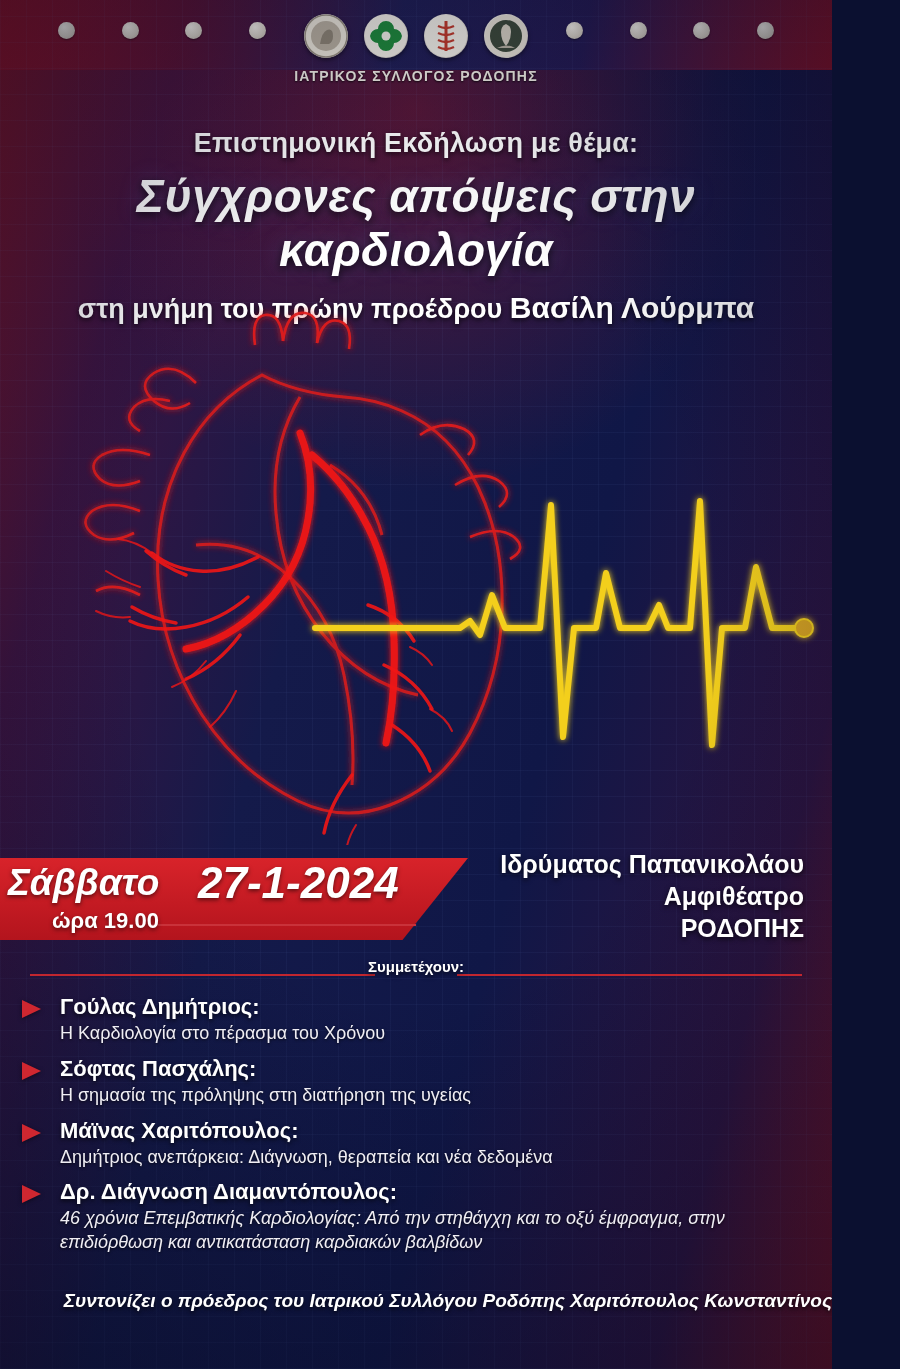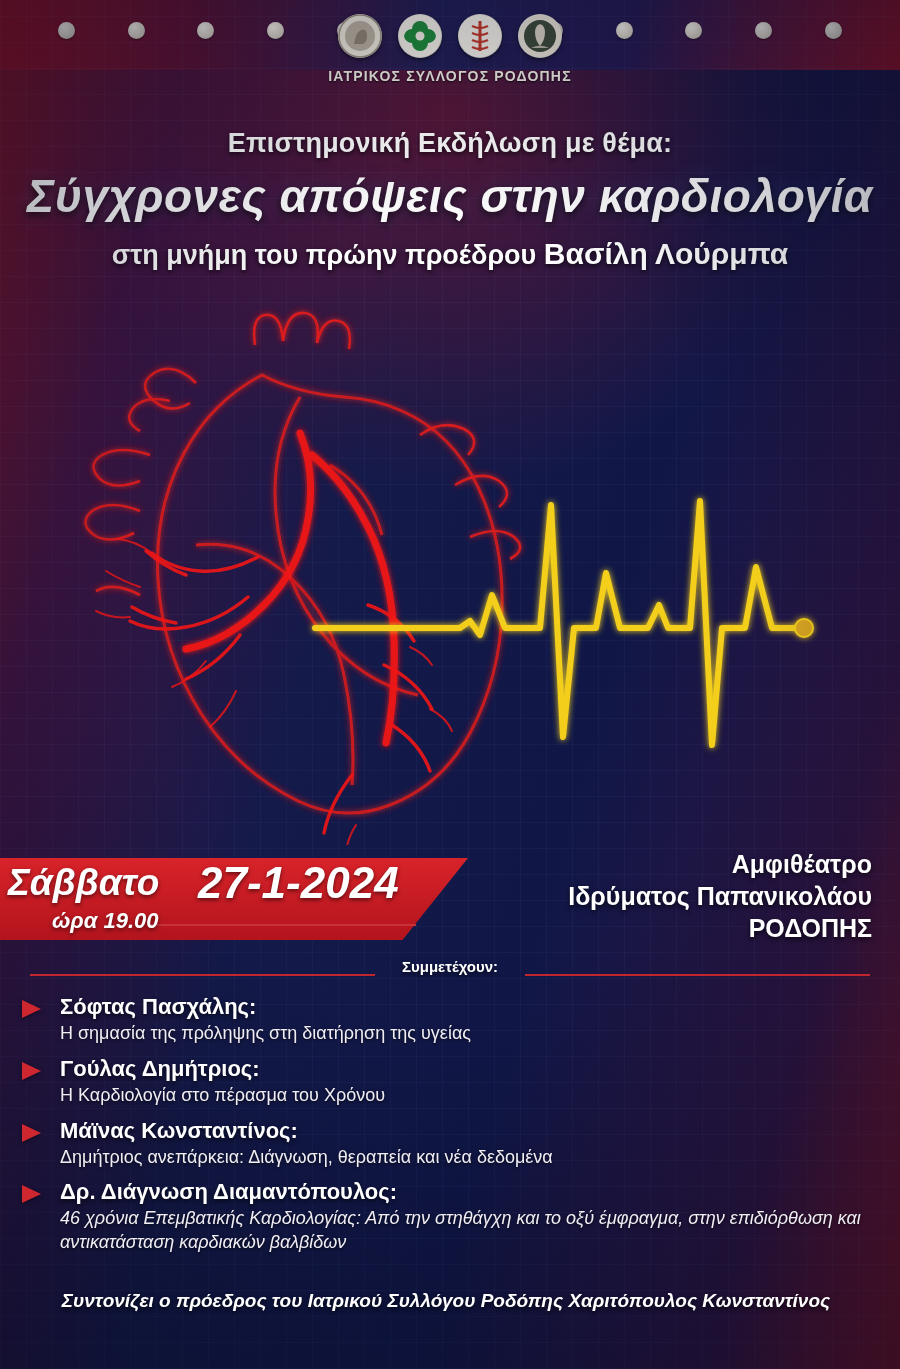--- a/index.html
+++ b/index.html
@@ -5,21 +5,21 @@
   html, body {
     margin: 0;
     padding: 0;
     background: #0b1030;
   }
   body {
     font-family: "Liberation Sans", sans-serif;
   }
   .poster {
     position: relative;
-    width: 900px;
+    width: 832px;
     height: 1369px;
     overflow: hidden;
     background:
       radial-gradient(ellipse 60% 40% at 50% 8%, rgba(140,20,40,0.55) 0%, rgba(20,25,70,0.0) 70%),
       linear-gradient(105deg, #7e1426 0%, #3b1440 16%, #141a4a 38%, #101747 62%, #2c1440 85%, #7a1326 100%),
       #111845;
   }
   
   .grid-overlay {
     position: absolute;
@@ -165,21 +165,20 @@
     font-style: italic;
     text-shadow: 0 2px 4px rgba(0,0,0,0.55);
   }
   .ribbon-time {
     position: absolute;
     left: 52px;
     top: 908px;
     color: #ffffff;
     font-size: 22px;
     font-weight: bold;
-    font-style: italic;
     text-shadow: 0 2px 4px rgba(0,0,0,0.55);
   }
   .ribbon-rule {
     position: absolute;
     left: 148px;
     top: 924px;
     width: 268px;
     height: 2px;
     background: #c9323a;
   }
@@ -250,23 +249,23 @@
     color: #f0eef4;
     font-size: 18px;
     line-height: 1.32;
     margin-top: 2px;
     text-shadow: 0 1px 3px rgba(0,0,0,0.7);
   }
   .sp-topic.italic { font-style: italic; }
 
   .moderator {
     position: absolute;
-    left: 0; right: 8px;
+    left: 0; right: 0;
     top: 1290px;
-    text-align: center;
+    text-align: right;
     color: #ffffff;
     font-size: 19px;
     font-weight: bold;
     font-style: italic;
     text-shadow: 0 2px 4px rgba(0,0,0,0.75);
   }
   .moderator .plain { font-style: italic; font-weight: bold; }
 </style>
 </head>
 <body>
@@ -412,45 +411,45 @@
 
   <div class="vignette"></div>
 
   <div class="ribbon"></div>
   <div class="ribbon-day">Σάββατο</div>
   <div class="ribbon-date">27-1-2024</div>
   <div class="ribbon-rule"></div>
   <div class="ribbon-time">ώρα 19.00</div>
 
   <div class="venue">
+    <div>Ιδρύματος Παπανικολάου</div>
     <div>Αμφιθέατρο</div>
-    <div>Ιδρύματος Παπανικολάου</div>
     <div>ΡΟΔΟΠΗΣ</div>
   </div>
 
   <div class="hdr-rule-left"></div>
   <div class="hdr-rule-right"></div>
   <div class="participants-header">
     <span class="txt">Συμμετέχουν:</span>
   </div>
 
   <div class="speakers">
     <div class="speaker">
       <span class="bullet"></span>
+      <div class="sp-name">Γούλας Δημήτριος:</div>
+      <div class="sp-topic">Η Καρδιολογία στο πέρασμα του Χρόνου</div>
+    </div>
+    <div class="speaker">
+      <span class="bullet"></span>
       <div class="sp-name">Σόφτας Πασχάλης:</div>
       <div class="sp-topic">Η σημασία της πρόληψης στη διατήρηση της υγείας</div>
     </div>
     <div class="speaker">
       <span class="bullet"></span>
-      <div class="sp-name">Γούλας Δημήτριος:</div>
-      <div class="sp-topic">Η Καρδιολογία στο πέρασμα του Χρόνου</div>
-    </div>
-    <div class="speaker">
-      <span class="bullet"></span>
-      <div class="sp-name">Μάϊνας Κωνσταντίνος:</div>
+      <div class="sp-name">Μάϊνας Χαριτόπουλος:</div>
       <div class="sp-topic">Δημήτριος ανεπάρκεια: Διάγνωση, θεραπεία και νέα δεδομένα</div>
     </div>
     <div class="speaker">
       <span class="bullet"></span>
       <div class="sp-name">Δρ. Διάγνωση Διαμαντόπουλος:</div>
       <div class="sp-topic italic">46 χρόνια Επεμβατικής Καρδιολογίας: Από την στηθάγχη και το οξύ έμφραγμα, στην επιδιόρθωση και αντικατάσταση καρδιακών βαλβίδων</div>
     </div>
   </div>
 
   <div class="moderator">

